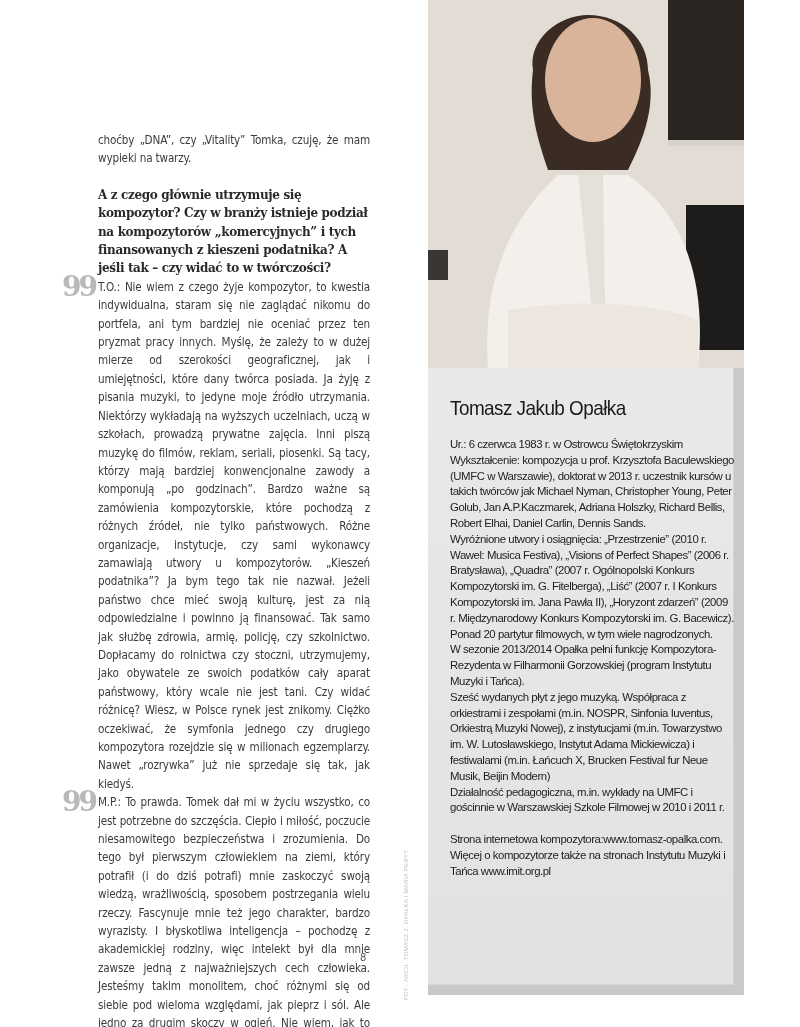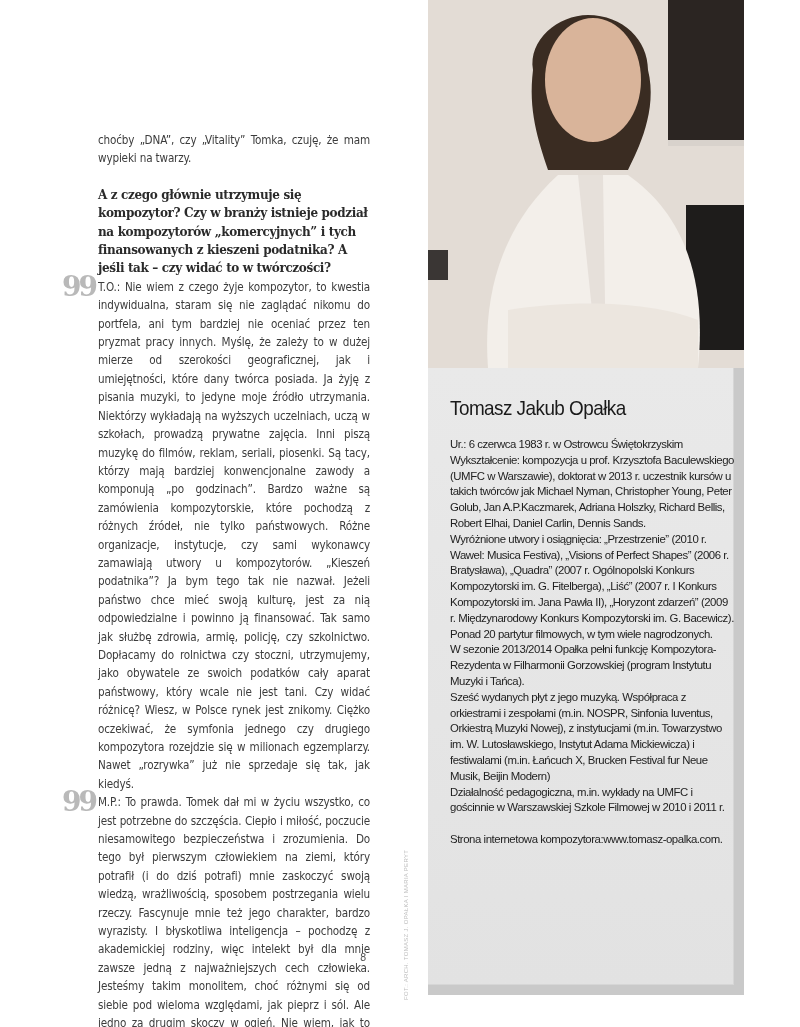--- a/index.html
+++ b/index.html
@@ -102,15 +102,16 @@
     <div class="bio-body">
       <p><b>Ur.: 6 czerwca 1983 r. w Ostrowcu Świętokrzyskim</b></p>
       <p><b>Wykształcenie:</b><span> kompozycja u prof. Krzysztofa Baculewskiego (UMFC w Warszawie), doktorat w 2013 r. uczestnik kursów u takich twórców jak Michael Nyman, Christopher Young, Peter Golub, Jan A.P.Kaczmarek, Adriana Holszky, Richard Bellis, Robert Elhai, Daniel Carlin, Dennis Sands.</span></p>
       <p><b>Wyróżnione utwory i osiągnięcia:</b><span> „Przestrzenie” (2010 r. Wawel: Musica Festiva), „Visions of Perfect Shapes” (2006 r. Bratysława), „Quadra” (2007 r. Ogólnopolski Konkurs Kompozytorski im. G. Fitelberga), „Liść” (2007 r. I Konkurs Kompozytorski im. Jana Pawła II), „Horyzont zdarzeń” (2009 r. Międzynarodowy Konkurs Kompozytorski im. G. Bacewicz).</span></p>
       <p>Ponad 20 partytur filmowych, w tym wiele nagrodzonych.</p>
       <p>W sezonie 2013/2014 Opałka pełni funkcję Kompozytora-Rezydenta w Filharmonii Gorzowskiej (program Instytutu Muzyki i Tańca).</p>
       <p>Sześć wydanych płyt z jego muzyką. Współpraca z orkiestrami i zespołami (m.in. NOSPR, Sinfonia Iuventus, Orkiestrą Muzyki Nowej), z instytucjami (m.in. Towarzystwo im. W. Lutosławskiego, Instytut Adama Mickiewicza) i festiwalami (m.in. Łańcuch X, Brucken Festival fur Neue Musik, Beijin Modern)</p>
       <p>Działalność pedagogiczna, m.in. wykłady na UMFC i gościnnie w Warszawskiej Szkole Filmowej w 2010 i 2011 r.</p>
       <div class="gap"></div>
       <p>Strona internetowa kompozytora:www.tomasz-opalka.com.</p>
+      <p>Więcej o kompozytorze także na stronach Instytutu Muzyki i Tańca www.imit.org.pl</p>
     </div>
   </div>
 </div>
 
 </body></html>

